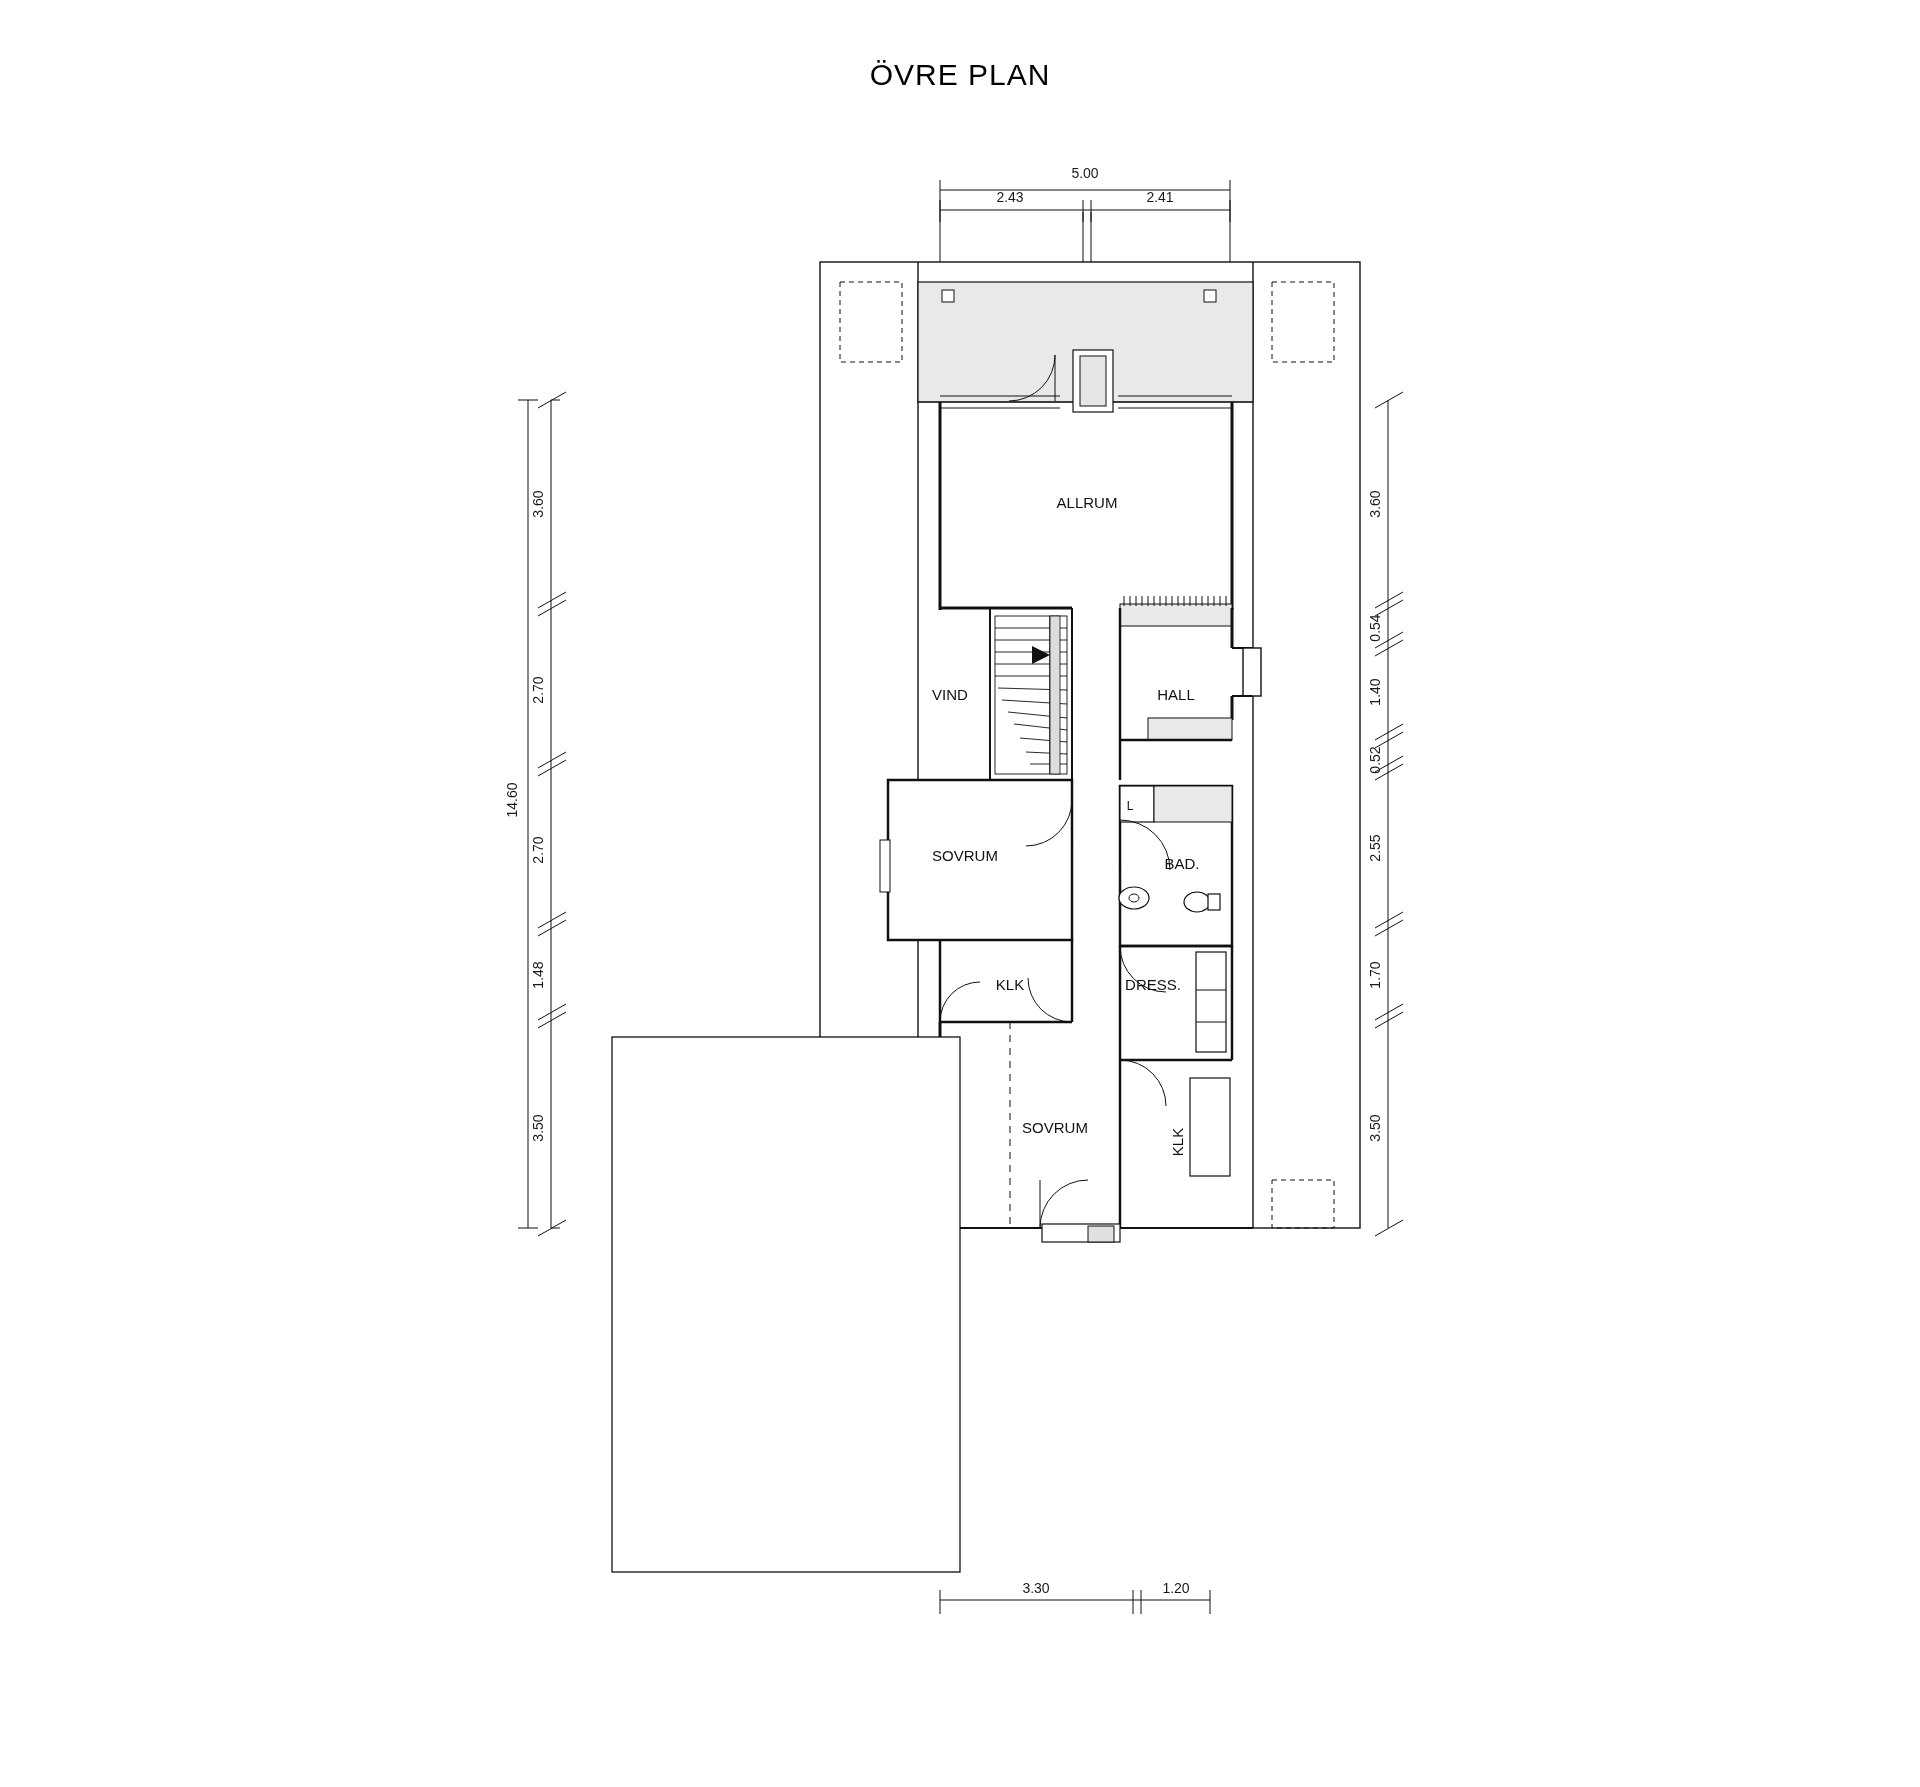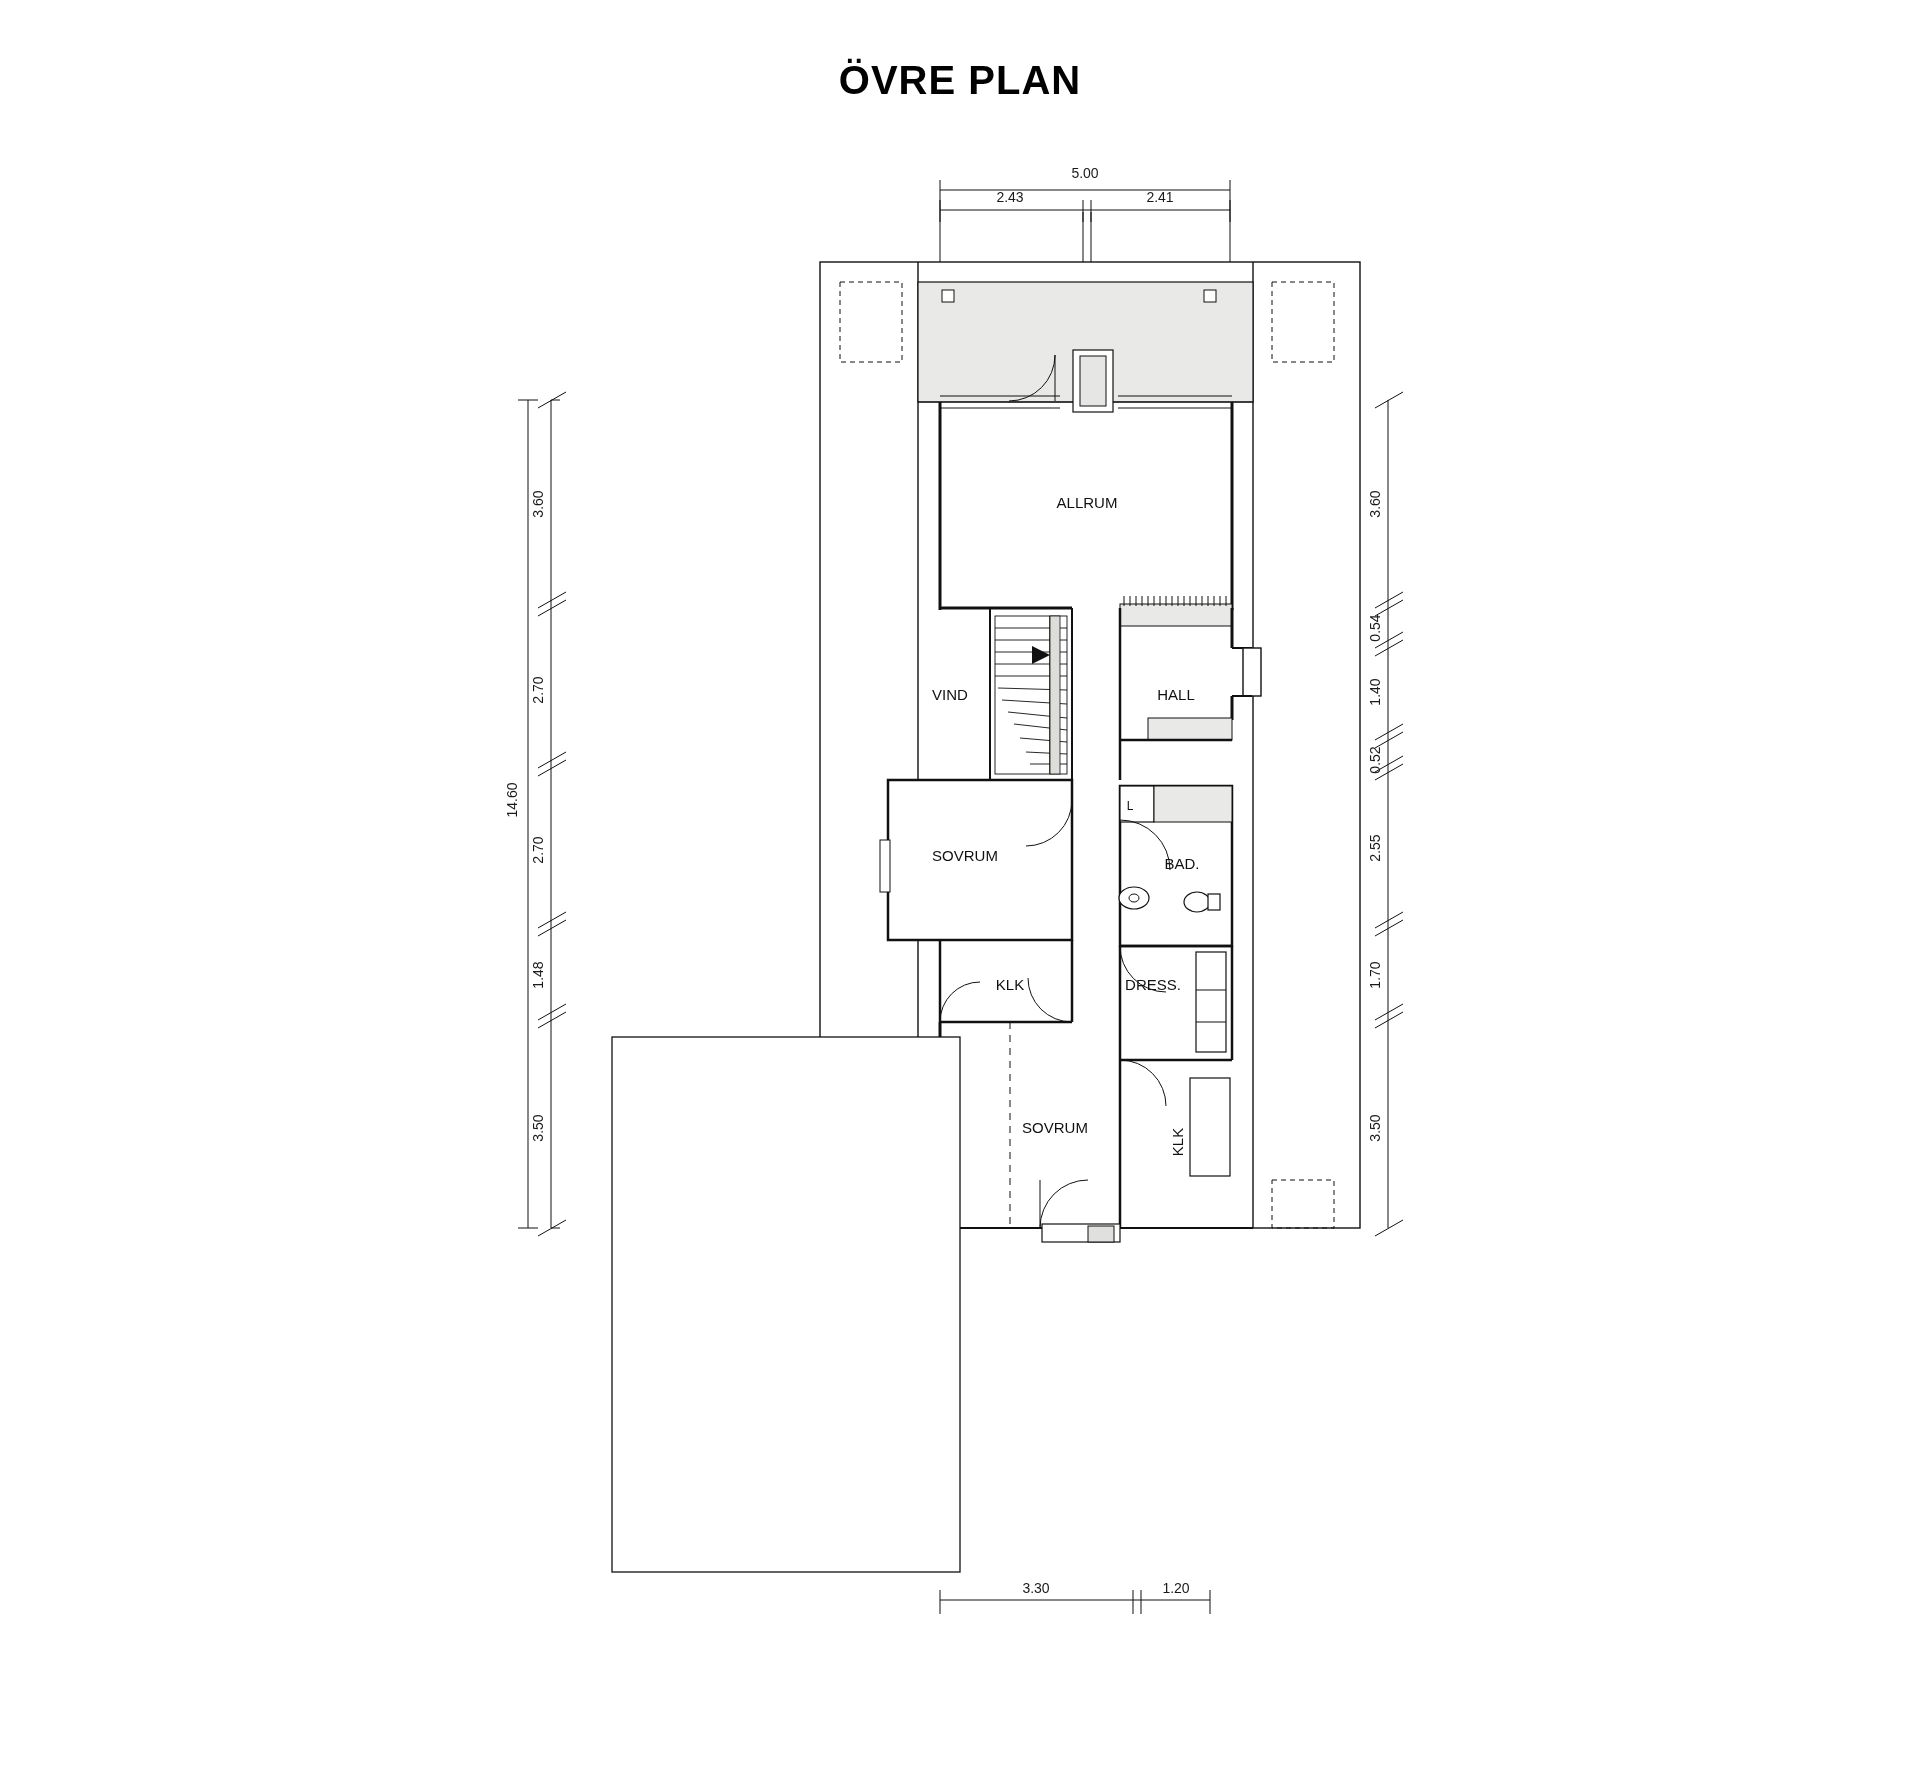--- a/index.html
+++ b/index.html
@@ -18,23 +18,23 @@
     position: relative;
     width: 1920px;
     height: 1787px;
   }
   #plan-title {
     position: absolute;
     left: 0;
     top: 58px;
     width: 1920px;
     text-align: center;
-    font-size: 40px;
+    font-size: 30px;
     letter-spacing: 1px;
-    font-weight: 700;
+    font-weight: 400;
   }
   
   #plan-svg {
     position: absolute;
     left: 0;
     top: 0;
     width: 1920px;
     height: 1787px;
   }
   text {

